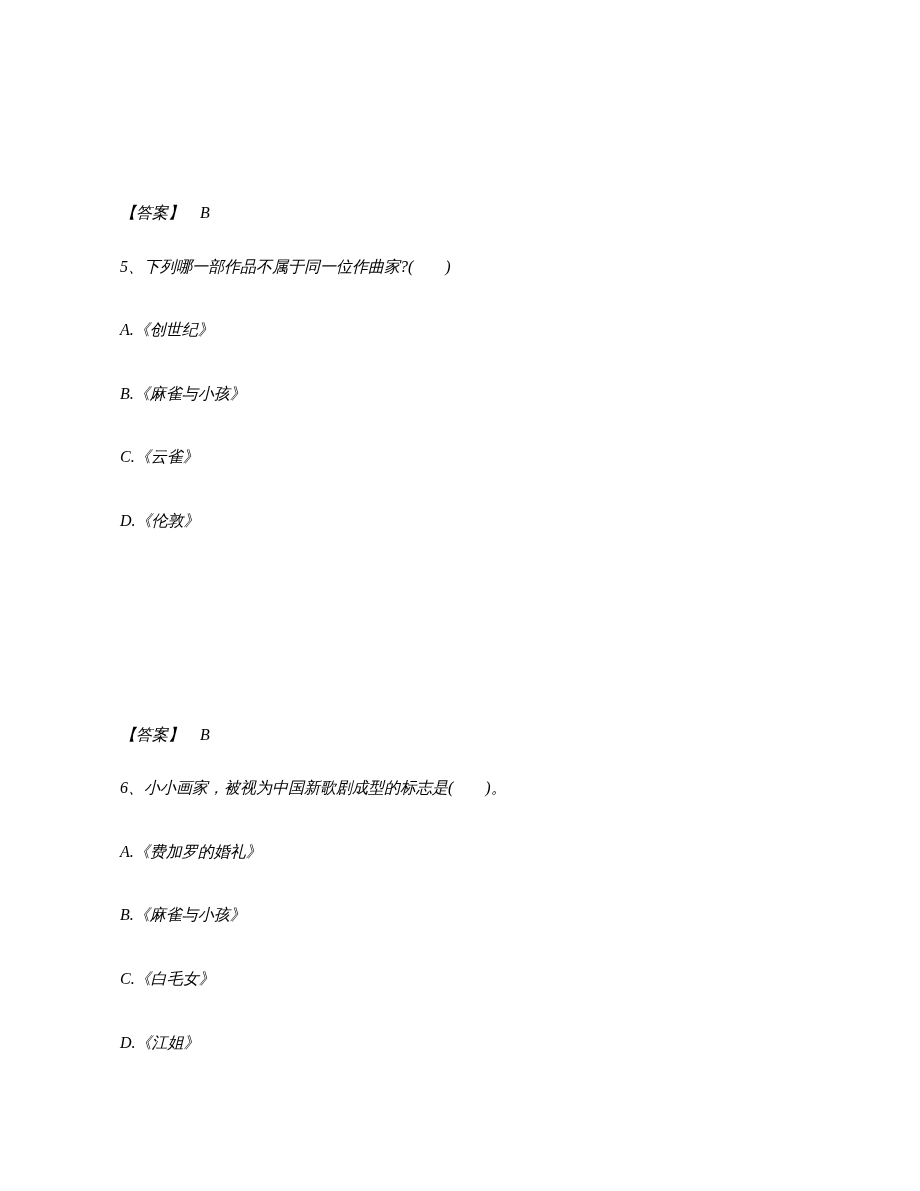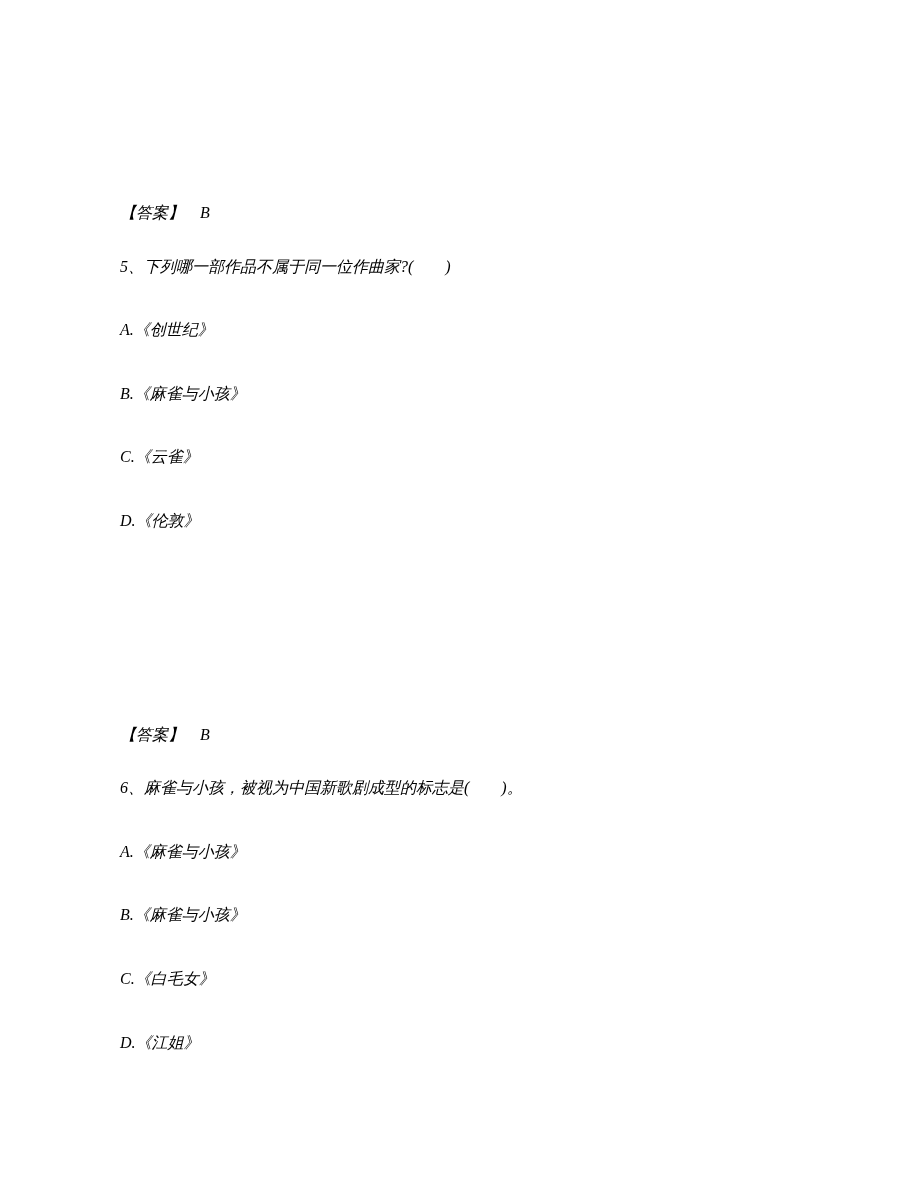--- a/index.html
+++ b/index.html
@@ -57,19 +57,19 @@
 <div class="option">D.《伦敦》</div>
 
 <div class="gap-large"></div>
 
 <div class="answer-line">
   <span class="answer-label">【答案】</span>
   <span class="answer-value">B</span>
 </div>
 
 <div class="question-line">
-  <span>6、</span><span>麻雀与小孩，被视为中国新歌剧成型的标志是(　　)。</span>
+  <span>6、</span><span>小小画家，被视为中国新歌剧成型的标志是(　　)。</span>
 </div>
 
-<div class="option">A.《麻雀与小孩》</div>
+<div class="option">A.《费加罗的婚礼》</div>
 <div class="option">B.《麻雀与小孩》</div>
 <div class="option">C.《白毛女》</div>
 <div class="option">D.《江姐》</div>
 
 </body></html>

